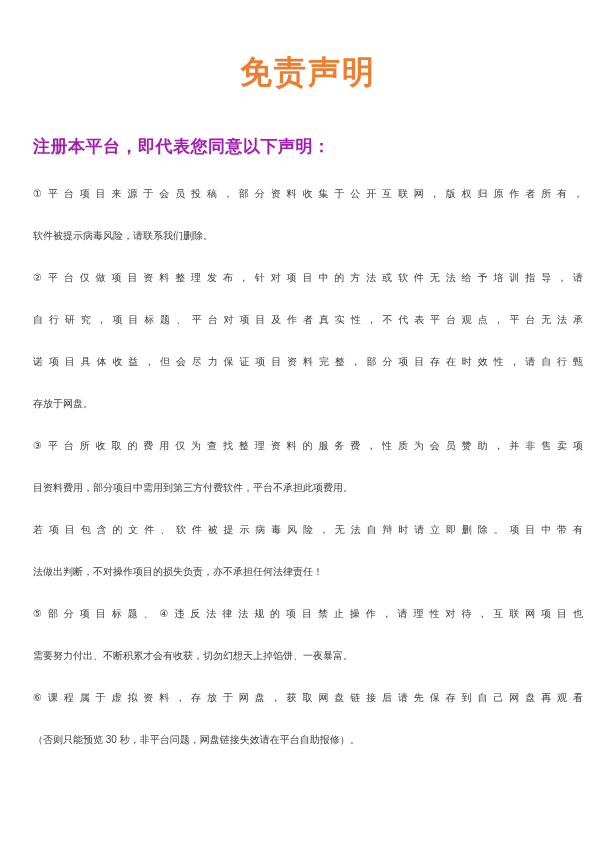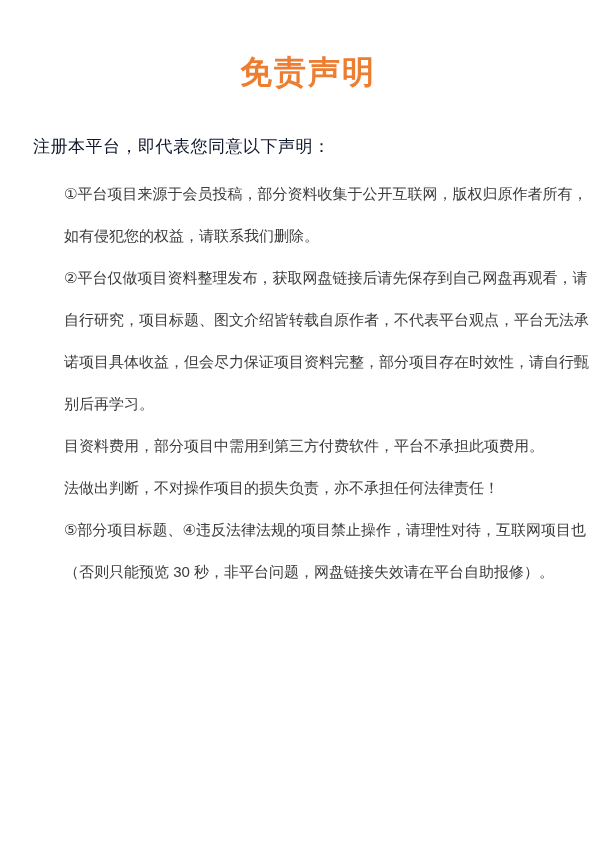--- a/index.html
+++ b/index.html
@@ -27,69 +27,72 @@
     font-size: 32px;
     line-height: 36px;
     font-weight: 700;
     letter-spacing: 2px;
     color: #ED7D31;
   }
   .intro {
     margin-top: 47px;
     font-size: 17px;
     line-height: 20px;
-    font-weight: 400;
-    color: #0f172a;
+    font-weight: 700;
+    color: #a21caf;
     letter-spacing: 0.5px;
   }
   .body-text {
     margin-top: 16px;
     color: #3B3B3B;
   }
   .para {
     margin: 0;
   }
   .line {
-    font-size: 15px;
+    font-size: 10px;
     height: 42px;
     line-height: 42px;
     letter-spacing: 0px;
     text-align: justify;
     text-align-last: justify;
     text-justify: inter-character;
     white-space: nowrap;
-    margin-left: 31px;
   }
   .line.last {
     text-align-last: left;
   }
 </style>
 </head>
 <body>
 
 <div class="page">
   <h1 class="title">免责声明</h1>
   <div class="intro">注册本平台，即代表您同意以下声明：</div>
   <div class="body-text">
       <div class="para">
         <div class="line">①平台项目来源于会员投稿，部分资料收集于公开互联网，版权归原作者所有，</div>
-        <div class="line last">如有侵犯您的权益，请联系我们删除。</div>
+        <div class="line last">软件被提示病毒风险，请联系我们删除。</div>
       </div>
       <div class="para">
-        <div class="line">②平台仅做项目资料整理发布，获取网盘链接后请先保存到自己网盘再观看，请</div>
-        <div class="line">自行研究，项目标题、图文介绍皆转载自原作者，不代表平台观点，平台无法承</div>
+        <div class="line">②平台仅做项目资料整理发布，针对项目中的方法或软件无法给予培训指导，请</div>
+        <div class="line">自行研究，项目标题、平台对项目及作者真实性，不代表平台观点，平台无法承</div>
         <div class="line">诺项目具体收益，但会尽力保证项目资料完整，部分项目存在时效性，请自行甄</div>
-        <div class="line last">别后再学习。</div>
+        <div class="line last">存放于网盘。</div>
       </div>
       <div class="para">
+        <div class="line">③平台所收取的费用仅为查找整理资料的服务费，性质为会员赞助，并非售卖项</div>
         <div class="line last">目资料费用，部分项目中需用到第三方付费软件，平台不承担此项费用。</div>
       </div>
       <div class="para">
+        <div class="line">若项目包含的文件、软件被提示病毒风险，无法自辩时请立即删除。项目中带有</div>
         <div class="line last">法做出判断，不对操作项目的损失负责，亦不承担任何法律责任！</div>
       </div>
       <div class="para">
         <div class="line">⑤部分项目标题、④违反法律法规的项目禁止操作，请理性对待，互联网项目也</div>
+        <div class="line last">需要努力付出、不断积累才会有收获，切勿幻想天上掉馅饼、一夜暴富。</div>
       </div>
       <div class="para">
+        <div class="line">⑥课程属于虚拟资料，存放于网盘，获取网盘链接后请先保存到自己网盘再观看</div>
         <div class="line last">（否则只能预览 30 秒，非平台问题，网盘链接失效请在平台自助报修）。</div>
       </div>
     </div>
 </div>
 
 </body></html>

